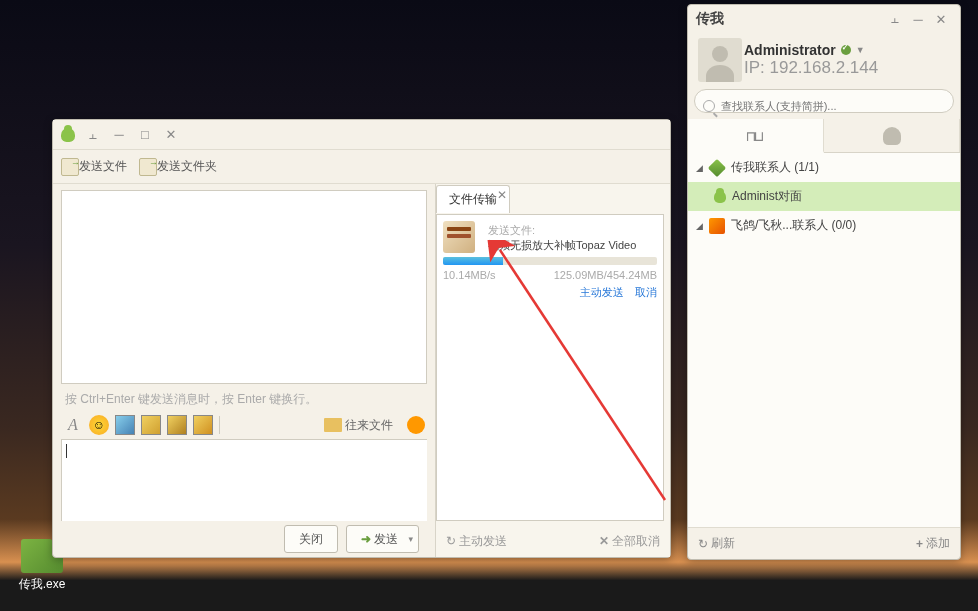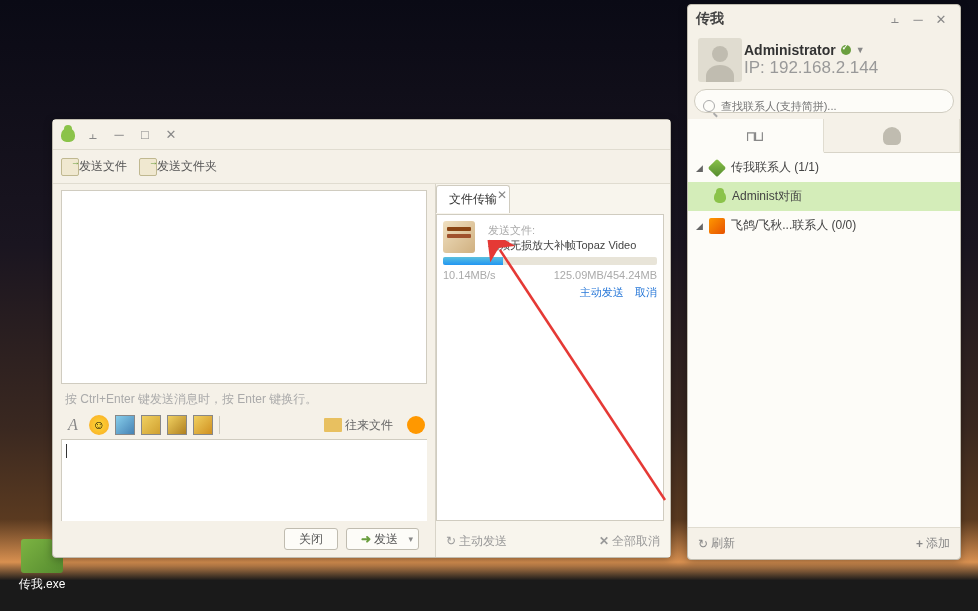--- a/index.html
+++ b/index.html
@@ -38,21 +38,21 @@
     .chat-format .fmt-sep { width: 1px; height: 18px; background: #d0ccc0; }
     .chat-format .fmt-past { display: flex; align-items: center; gap: 3px; font-size: 12px; color: #666; margin-left: auto; cursor: pointer; }
     .chat-format .fmt-folder { width: 18px; height: 14px; background: #e8c060; border-radius: 1px; }
     .chat-format .fmt-snd { width: 18px; height: 18px; background: #ff9800; border-radius: 50%; margin-left: 8px; }
     
     .chat-input { height: 82px; background: #fff; border: 1px solid #d0ccc0; border-right: none; border-bottom: none; padding: 4px; }
     .chat-input .cursor { display: inline-block; width: 1px; height: 14px; background: #333; animation: blink 1s infinite; }
     @keyframes blink { 50% { opacity: 0; } }
     
     .chat-buttons { height: 36px; display: flex; align-items: center; justify-content: flex-end; gap: 8px; padding: 0 8px; }
-    .chat-buttons .btn { height: 22px; padding: 0 14px; background: #fdfcf8; border: 1px solid #c0bcb0; border-radius: 3px; font-size: 12px; color: #555; cursor: pointer; display: flex; align-items: center; gap: 3px; }
+    .chat-buttons .btn { height: 28px; padding: 0 14px; background: #fdfcf8; border: 1px solid #c0bcb0; border-radius: 3px; font-size: 12px; color: #555; cursor: pointer; display: flex; align-items: center; gap: 3px; }
     .chat-buttons .btn-send { padding-right: 20px; position: relative; }
     .chat-buttons .btn-send .arrow { color: #6a9e3e; font-weight: bold; }
     .chat-buttons .btn-send::after { content: '▾'; position: absolute; right: 5px; font-size: 9px; color: #888; }
     
     
     .transfer-panel { width: 235px; border-left: 1px solid #d8d4c8; display: flex; flex-direction: column; background: #f8f5ed; }
     .transfer-tab { height: 30px; display: flex; align-items: center; }
     .transfer-tab .tab-item { padding: 5px 12px; font-size: 12px; color: #333; background: #fff; border: 1px solid #d0ccc0; border-bottom: none; border-radius: 3px 3px 0 0; position: relative; }
     .transfer-tab .tab-close { position: absolute; right: 2px; top: 2px; font-size: 12px; color: #888; cursor: pointer; }
     .transfer-content { flex: 1; background: #fff; border: 1px solid #d0ccc0; margin: 0 6px 4px 0; padding: 6px; font-size: 12px; }

